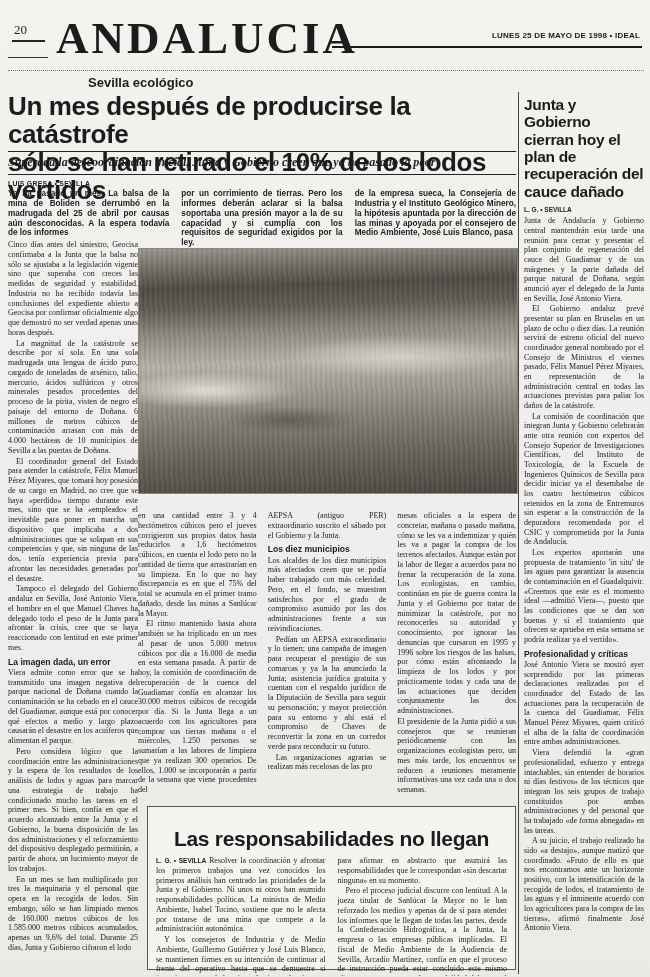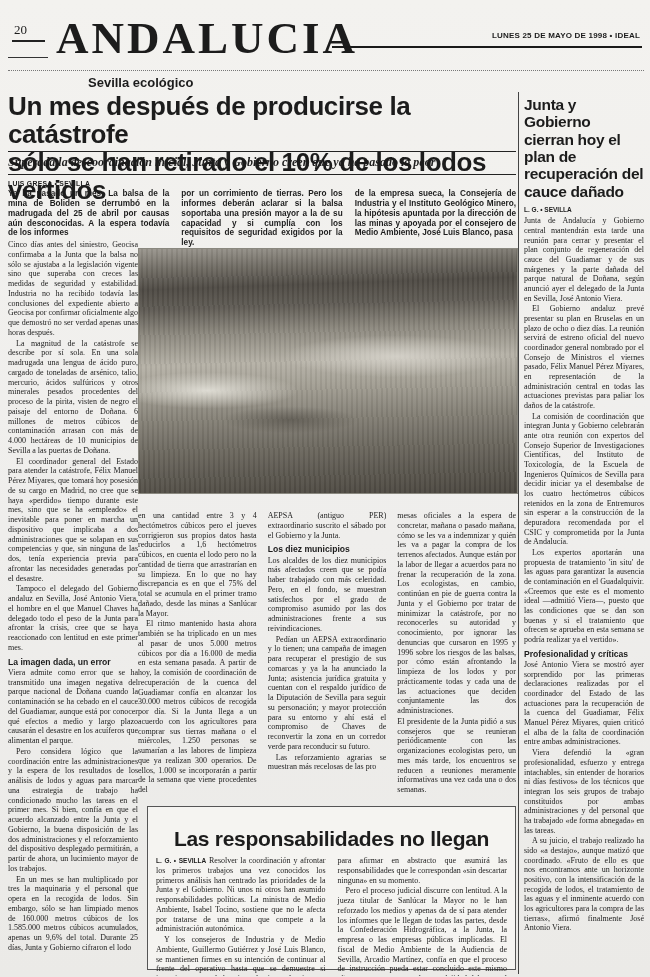--- a/index.html
+++ b/index.html
@@ -117,21 +117,21 @@
   <div class="cols3 bodytxt">
     <div class="col">
       <p>en una cantidad entre 3 y 4 hectómetros cúbicos pero el jueves corrigieron sus propios datos hasta reducirlos a 1,6 hectómetros cúbicos, en cuenta el lodo pero no la cantidad de tierra que arrastrarían en su limpieza. En lo que no hay discrepancia es en que el 75% del total se acumula en el primer tramo dañado, desde las minas a Sanlúcar la Mayor.</p>
       <p class="ind">El ritmo mantenido hasta ahora también se ha triplicado en un mes al pasar de unos 5.000 metros cúbicos por día a 16.000 de media en esta semana pasada. A partir de hoy, la comisión de coordinación de recuperación de la cuenca del Guadiamar confía en alcanzar los 30.000 metros cúbicos de recogida por día. Si la Junta llega a un acuerdo con los agricultores para comprar sus tierras mañana o el miércoles, 1.250 personas se sumarían a las labores de limpieza que ya realizan 300 operarios. De ellos, 1.000 se incorporarán a partir de la semana que viene procedentes del</p>
     </div>
     <div class="col">
       <p>AEPSA (antiguo PER) extraordinario suscrito el sábado por el Gobierno y la Junta.</p>
       <p class="subhead">Los diez municipios</p>
       <p>Los alcaldes de los diez municipios más afectados creen que se podía haber trabajado con más celeridad. Pero, en el fondo, se muestran satisfechos por el grado de compromiso asumido por las dos administraciones frente a sus reivindicaciones.</p>
       <p class="ind">Pedían un AEPSA extraordinario y lo tienen; una campaña de imagen para recuperar el prestigio de sus comarcas y ya la ha anunciado la Junta; asistencia jurídica gratuita y cuentan con el respaldo jurídico de la Diputación de Sevilla para seguir su personación; y mayor protección para su entorno y ahí está el compromiso de Chaves de reconvertir la zona en un corredor verde para reconducir su futuro.</p>
-      <p class="ind">Las reforzamiento agrarias se muestran más recelosas de las pro</p>
+      <p class="ind">Las organizaciones agrarias se realizan más recelosas de las pro</p>
     </div>
     <div class="col">
       <p>mesas oficiales a la espera de concretar, mañana o pasado mañana, cómo se les va a indemnizar y quién les va a pagar la compra de los terrenos afectados. Aunque están por la labor de llegar a acuerdos para no frenar la recuperación de la zona. Los ecologistas, en cambio, continúan en pie de guerra contra la Junta y el Gobierno por tratar de minimizar la catástrofe, por no reconocerles su autoridad y conocimiento, por ignorar las denuncias que cursaron en 1995 y 1996 sobre los riesgos de las balsas, por cómo están afrontando la limpieza de los lodos y por prácticamente todas y cada una de las actuaciones que deciden conjuntamente las dos administraciones.</p>
       <p>El presidente de la Junta pidió a sus consejeros que se reunieran periódicamente con las organizaciones ecologistas pero, un mes más tarde, los encuentros se reducen a reuniones meramente informativas una vez cada una o dos semanas.</p>
     </div>
   </div>
 
   <div class="box">
     <h2 class="box-headline">Las responsabilidades no llegan</h2>
     <div class="box-cols bodytxt">

